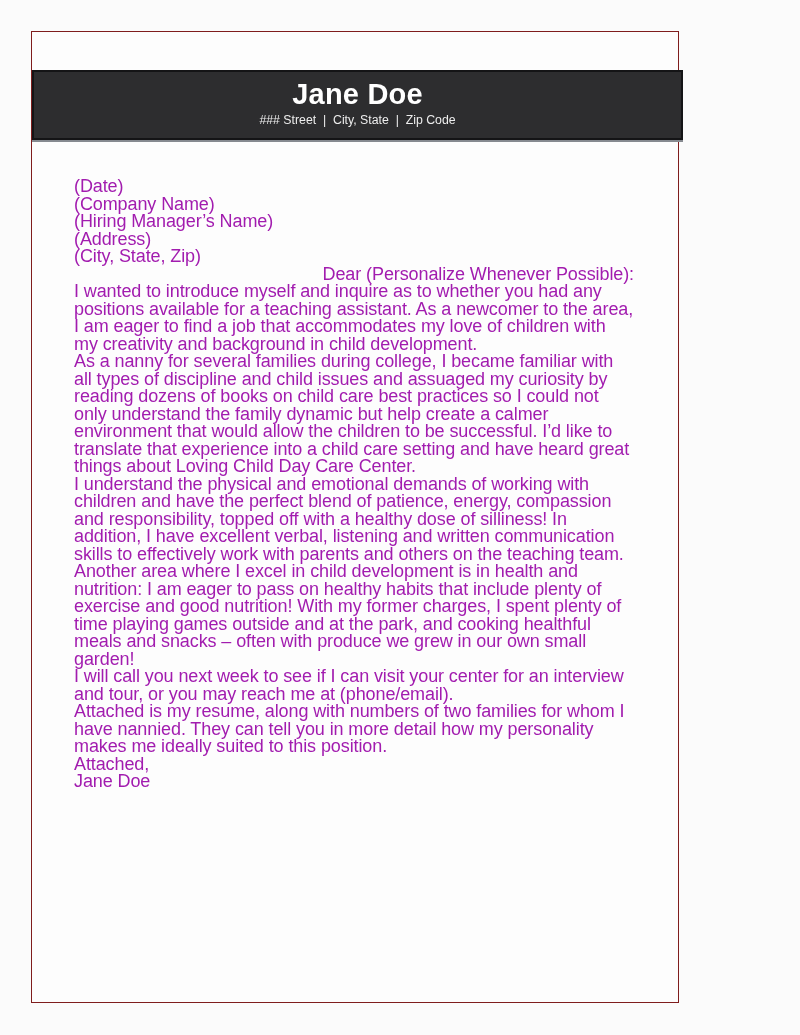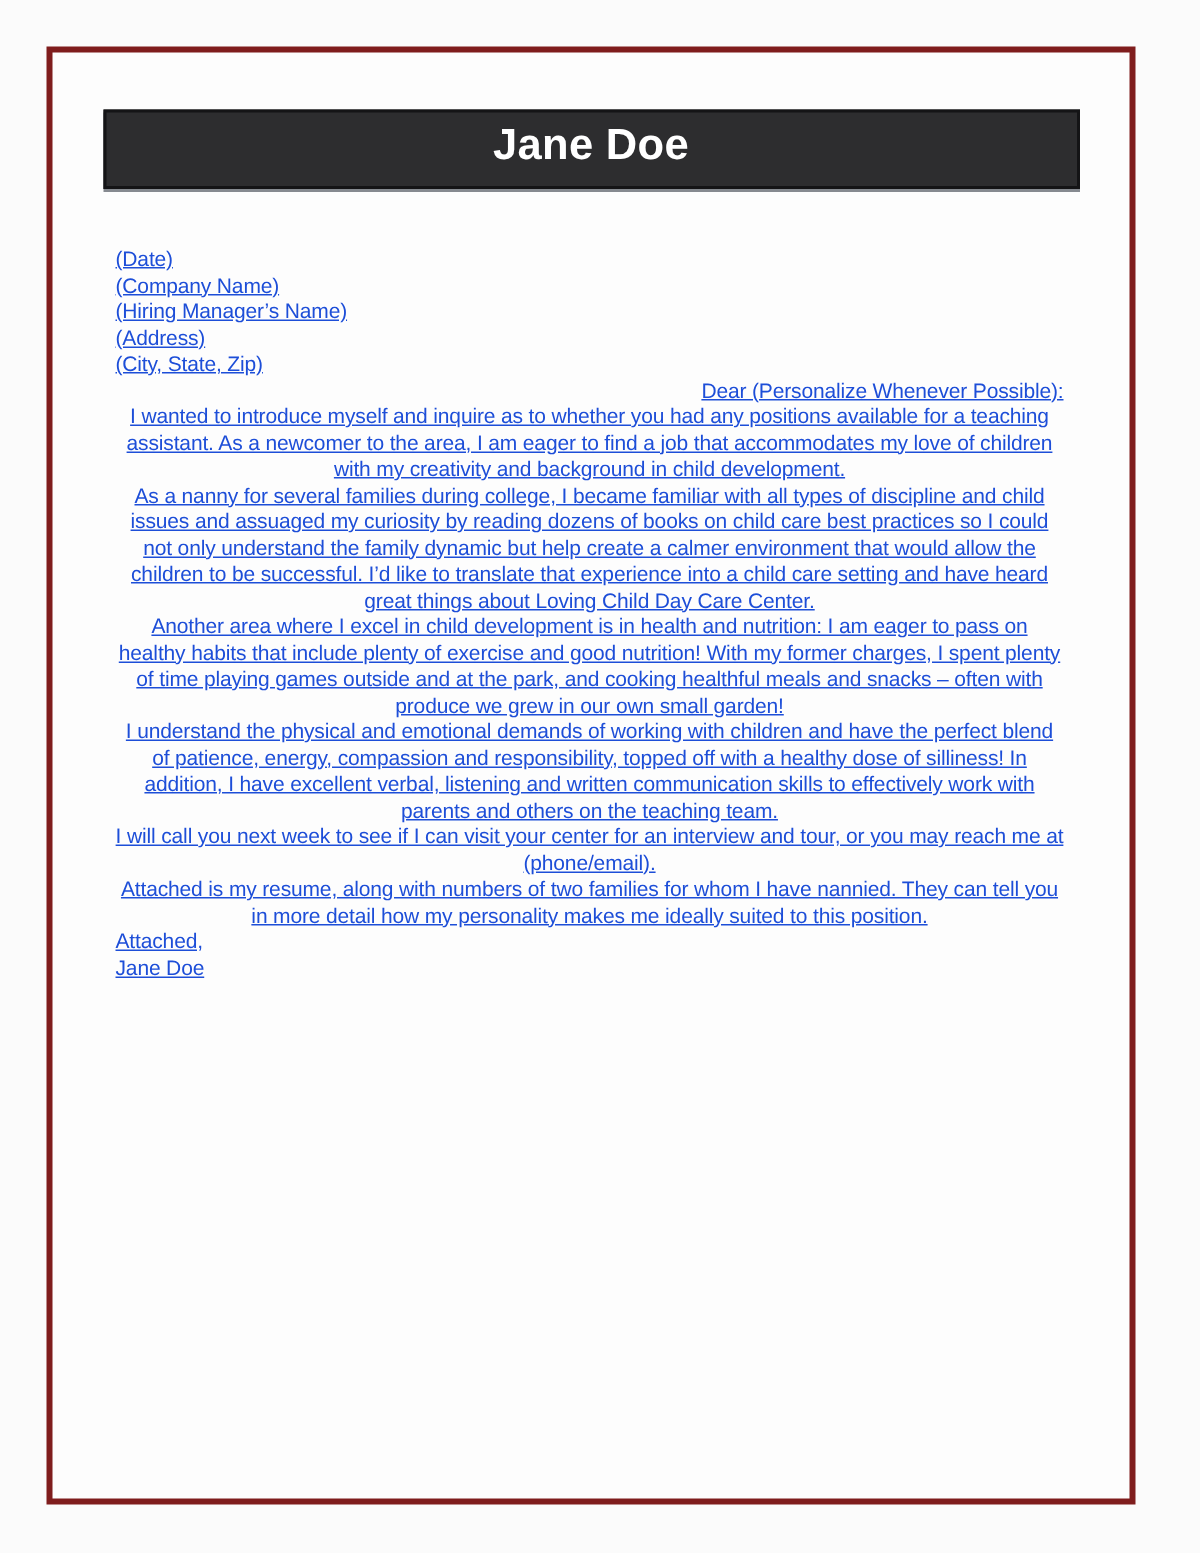--- a/index.html
+++ b/index.html
@@ -11,25 +11,25 @@
     height: 1035px;
     position: relative;
     background: #fbfbfb;
     font-family: "Liberation Sans", sans-serif;
     overflow: hidden;
   }
   .sheet {
     position: absolute;
     left: 31px;
     top: 31px;
-    width: 726px;
+    width: 648px;
     height: 972px;
     box-sizing: border-box;
     background: #fdfdfd;
-    border: 4px solid #7f1d1d;
+    border: 1px solid #7f1d1d;
   }
   .banner {
     width: 651px;
     margin: 38px auto 0;
     box-sizing: border-box;
     background: #2d2d2f;
     border: 2px solid #141416;
     box-shadow: 0 2px 0 #868a90;
     text-align: center;
     padding: 5px 0 9px;
@@ -42,60 +42,60 @@
     letter-spacing: 0.2px;
   }
   .banner .contact {
     font-size: 12.3px;
     color: #ededed;
     line-height: 17px;
     white-space: pre;
   }
   .letter-body {
     padding: 38px 44px 0 42px;
-    font-size: 14px;
+    font-size: 18px;
     line-height: 17.5px;
     letter-spacing: -0.1px;
-    color: #1d4ed8;
-    text-decoration: underline;
+    color: #a21caf;
   }
   .letter-body p { margin: 0; }
   .date       { margin: 0; }
   .recipient  { margin: 36px 0 0; white-space: pre-line; }
   .salutation { margin: 35px 0 0; text-align: right; }
-  .para       { margin: 17px 0 0; text-align: center; }
+  .para       { margin: 17px 0 0; }
   .closing    { margin: 24px 0 0; }
   .signature  { margin: 33px 0 0; }
 </style>
 </head>
 <body>
 
 <div class="sheet">
 
   <header class="banner">
     <div class="name">Jane Doe</div>
+    <div class="contact">### Street  |  City, State  |  Zip Code</div>
   </header>
 
   <main class="letter-body">
     <p class="date">(Date)</p>
 
     <p class="recipient">(Company Name)
 (Hiring Manager’s Name)
 (Address)
 (City, State, Zip)</p>
 
     <p class="salutation">Dear (Personalize Whenever Possible):</p>
 
     <p class="para">I wanted to introduce myself and inquire as to whether you had any positions available for a teaching assistant. As a newcomer to the area, I am eager to find a job that accommodates my love of children with my creativity and background in child development.</p>
 
     <p class="para">As a nanny for several families during college, I became familiar with all types of discipline and child issues and assuaged my curiosity by reading dozens of books on child care best practices so I could not only understand the family dynamic but help create a calmer environment that would allow the children to be successful. I’d like to translate that experience into a child care setting and have heard great things about Loving Child Day Care Center.</p>
 
+    <p class="para">I understand the physical and emotional demands of working with children and have the perfect blend of patience, energy, compassion and responsibility, topped off with a healthy dose of silliness! In addition, I have excellent verbal, listening and written communication skills to effectively work with parents and others on the teaching team.</p>
+
     <p class="para">Another area where I excel in child development is in health and nutrition: I am eager to pass on healthy habits that include plenty of exercise and good nutrition! With my former charges, I spent plenty of time playing games outside and at the park, and cooking healthful meals and snacks – often with produce we grew in our own small garden!</p>
-
-    <p class="para">I understand the physical and emotional demands of working with children and have the perfect blend of patience, energy, compassion and responsibility, topped off with a healthy dose of silliness! In addition, I have excellent verbal, listening and written communication skills to effectively work with parents and others on the teaching team.</p>
 
     <p class="para">I will call you next week to see if I can visit your center for an interview and tour, or you may reach me at (phone/email).</p>
 
     <p class="para">Attached is my resume, along with numbers of two families for whom I have nannied. They can tell you in more detail how my personality makes me ideally suited to this position.</p>
 
     <p class="closing">Attached,</p>
 
     <p class="signature">Jane Doe</p>
   </main>
 

